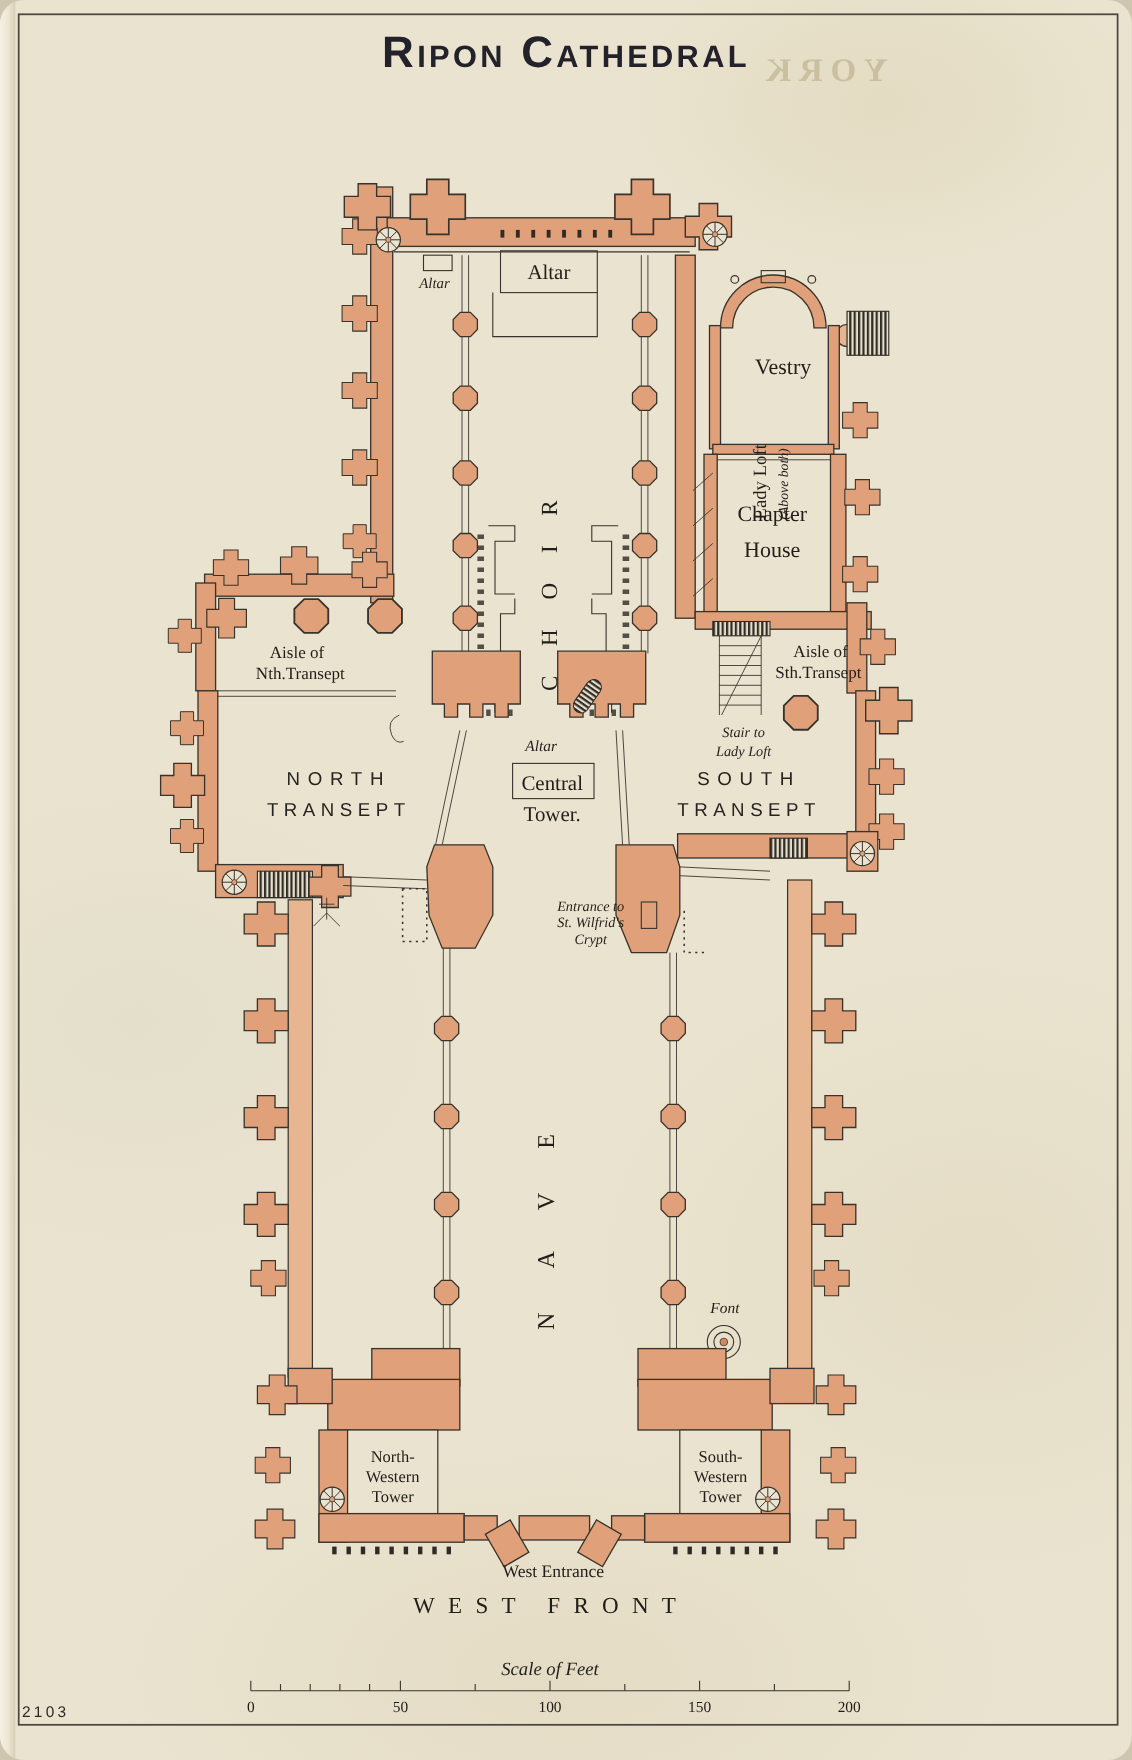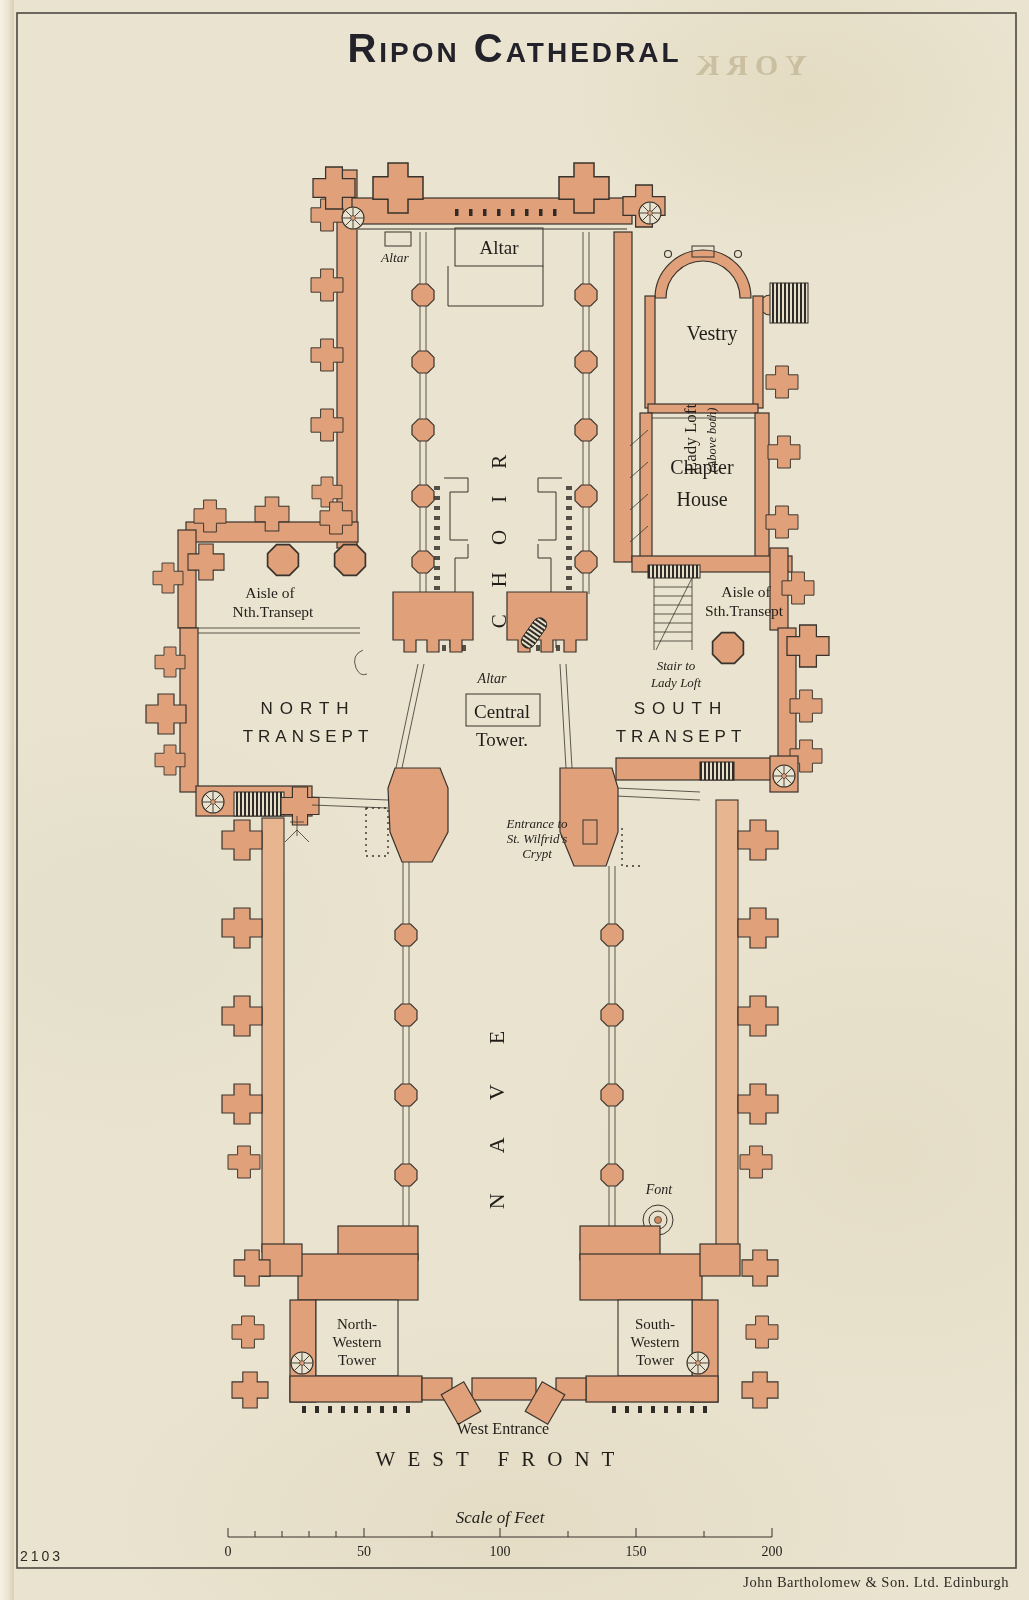--- a/index.html
+++ b/index.html
@@ -4,21 +4,21 @@
 <style>
   html,body{margin:0;padding:0;background:#cfc6b0;}
   .page{
     position:relative;width:1029px;height:1600px;overflow:hidden;
     background:
       radial-gradient(ellipse 340px 220px at 78% 6%, rgba(214,204,168,.35), transparent 70%),
       radial-gradient(ellipse 420px 320px at 12% 58%, rgba(203,211,186,.22), transparent 70%),
       radial-gradient(ellipse 520px 420px at 86% 72%, rgba(216,206,176,.30), transparent 70%),
       radial-gradient(ellipse 600px 300px at 50% 95%, rgba(210,198,165,.25), transparent 70%),
       #eae3cf;
-    font-family:"Liberation Serif", serif;color:#26231f;
+    font-family:"Liberation Serif", serif;color:#26231f;border-radius:22px;
   }
   .page-edge{position:absolute;left:0;top:0;bottom:0;width:14px;
     background:linear-gradient(90deg,#f6f1e4 0%,#ece5d1 55%,#d9ceb6 100%);}
   .title{
     position:absolute;left:0;top:26px;width:1029px;text-align:center;margin:0;
     font-family:"Liberation Sans", sans-serif;font-weight:bold;
     font-variant:small-caps;font-size:40px;letter-spacing:3px;color:#23222a;
   }
   .ghost{
     position:absolute;left:688px;top:48px;width:120px;text-align:center;
@@ -376,14 +376,13 @@
         <text x="228" y="1556">0</text>
         <text x="364" y="1556">50</text>
         <text x="500" y="1556">100</text>
         <text x="636" y="1556">150</text>
         <text x="772" y="1556">200</text>
       </g>
     </g>
   </svg>
 
   <div class="plate">2103</div>
-  <div class="imprint">John Bartholomew &amp; Son. Ltd. Edinburgh</div>
 </div>
 
 </body></html>

